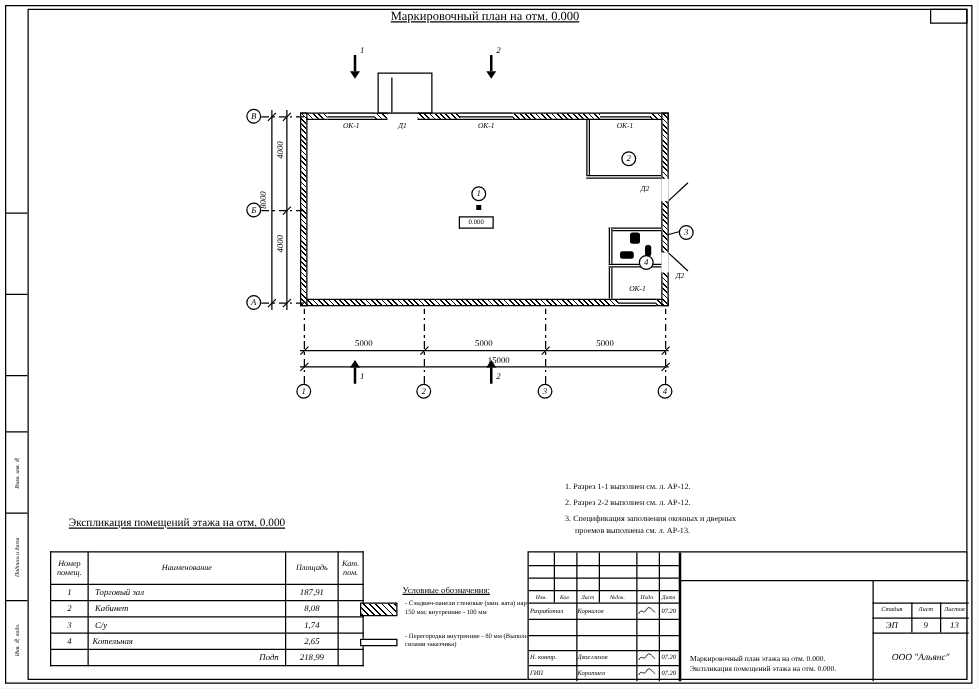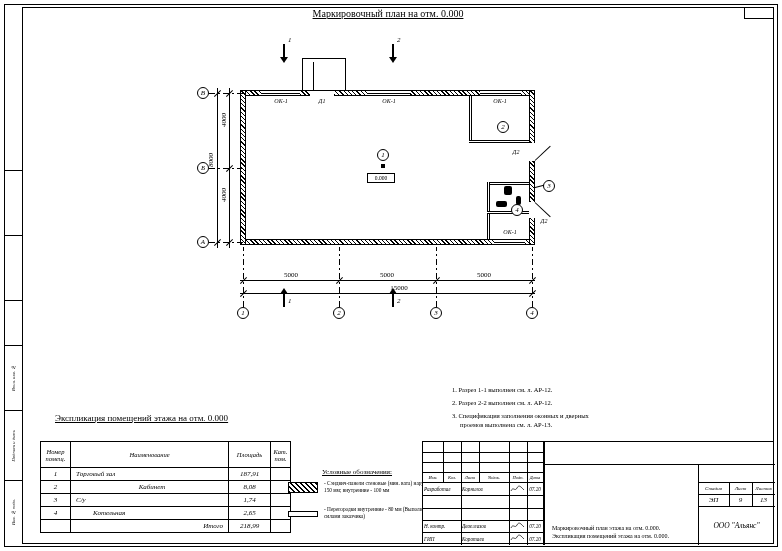--- a/index.html
+++ b/index.html
@@ -180,39 +180,39 @@
       <th>Кат. пом.</th>
     </tr>
     <tr style="height:13px;font-size:7px">
       <td>1</td>
       <td style="text-align:left;padding-left:5px">Торговый зал</td>
       <td>187,91</td>
       <td></td>
     </tr>
     <tr style="height:13px;font-size:7px">
       <td>2</td>
-      <td style="text-align:center;padding-left:5px">Кабинет</td>
+      <td style="text-align:left;padding-left:5px">Кабинет</td>
       <td>8,08</td>
       <td></td>
     </tr>
     <tr style="height:13px;font-size:7px">
       <td>3</td>
       <td style="text-align:left;padding-left:5px">С/у</td>
       <td>1,74</td>
       <td></td>
     </tr>
     <tr style="height:13px;font-size:7px">
       <td>4</td>
-      <td style="text-align:left;padding-left:22px">Котельная</td>
+      <td style="text-align:left;padding-left:3px">Котельная</td>
       <td>2,65</td>
       <td></td>
     </tr>
     <tr style="height:13px;font-size:7px">
       <td></td>
-      <td style="text-align:right;padding-right:5px">Итого</td>
+      <td style="text-align:right;padding-right:5px">Подп</td>
       <td>218,99</td>
       <td></td>
     </tr>
   </tbody>
     </table>
 
   <div class="a cad" style="left:322px;top:468px;font-size:7px"><span class="underl">Условные обозначения:</span></div>
   <div class="a" style="left:288px;top:482px;width:30px;height:11px;border:1px solid #000;background:repeating-linear-gradient(45deg,#000 0 1px,#fff 1px 3.5px)"></div>
   <div class="a cad" style="left:324px;top:480px;width:118px;font-size:5.3px;line-height:1.3">- Сэндвич-панели стеновые (мин. вата) наружные - 150 мм; внутренние - 100 мм</div>
   <div class="a" style="left:288px;top:511px;width:30px;height:6px;border:1px solid #000;background:#fff"></div>

